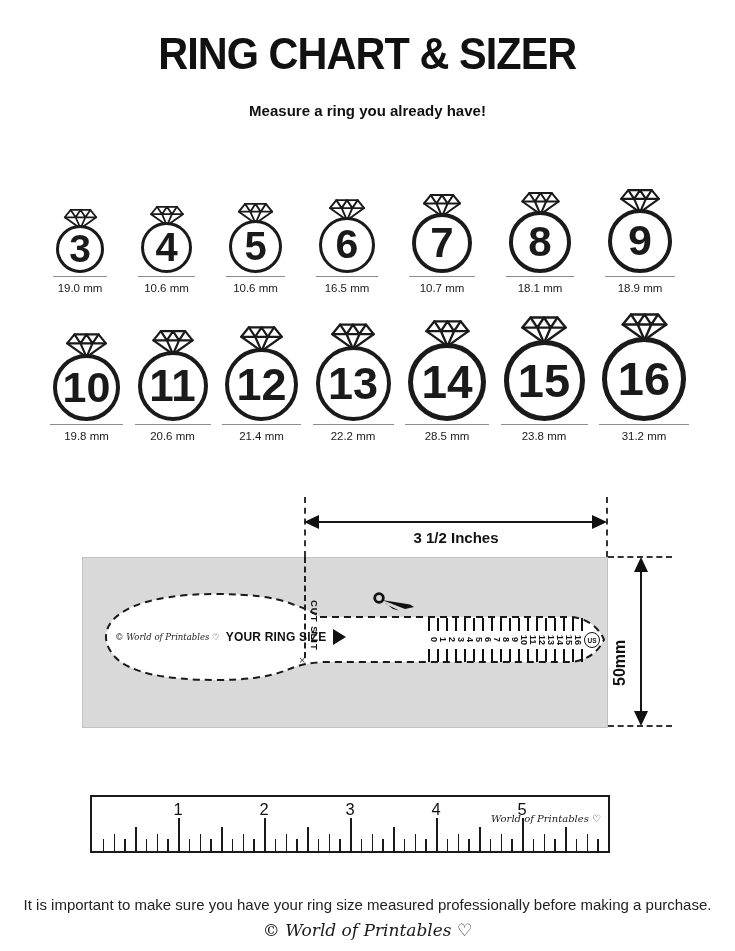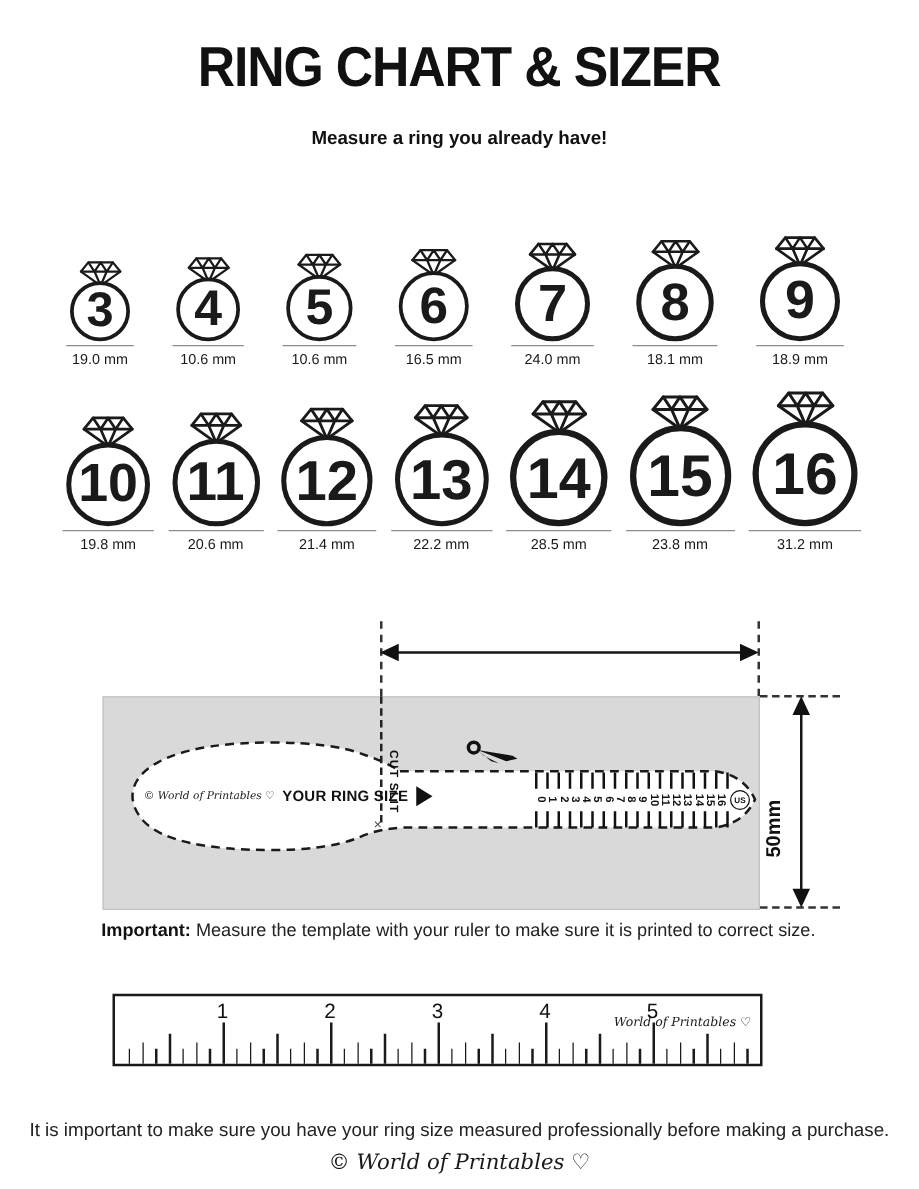--- a/index.html
+++ b/index.html
@@ -139,21 +139,21 @@
       </div>
       <div class="ring-item">
         <span class="dico"><svg width="40" height="25" viewBox="0 0 100 62" fill="none" stroke="#1a1a1a" stroke-width="5" stroke-linejoin="round" stroke-linecap="round">
             <path d="M22,5 L78,5 L95,26 L50,58 L5,26 Z"></path>
             <path d="M5,26 H95 M22,5 L36,26 L50,5 L64,26 L78,5 M36,26 L50,58 M64,26 L50,58"></path>
           </svg></span>
         <div class="ring-circle" style="width:60px;height:60px;border-width:4.0px;font-size:42px;">
           <span>7</span>
         </div>
         <div class="ring-underline" style="width:66px"></div>
-        <div class="ring-mm">24.0 mm</div>
+        <div class="ring-mm">10.7 mm</div>
       </div>
       <div class="ring-item">
         <span class="dico"><svg width="41" height="25" viewBox="0 0 100 62" fill="none" stroke="#1a1a1a" stroke-width="5" stroke-linejoin="round" stroke-linecap="round">
             <path d="M22,5 L78,5 L95,26 L50,58 L5,26 Z"></path>
             <path d="M5,26 H95 M22,5 L36,26 L50,5 L64,26 L78,5 M36,26 L50,58 M64,26 L50,58"></path>
           </svg></span>
         <div class="ring-circle" style="width:62px;height:62px;border-width:4.1px;font-size:42px;">
           <span>8</span>
         </div>
         <div class="ring-underline" style="width:68px"></div>
@@ -249,20 +249,21 @@
         <div class="ring-underline" style="width:90px"></div>
         <div class="ring-mm">31.2 mm</div>
       </div>
     </div>
 
   <div class="vdash" style="left:304px;top:497px;height:60px;"></div>
   <div class="vdash" style="left:606px;top:497px;height:60px;"></div>
   <div class="shaft-h" style="left:314px;top:521px;width:282px;"></div>
   <div class="tri tri-left" style="left:304px;top:515px;"></div>
   <div class="tri tri-right" style="left:592px;top:515px;"></div>
+  <div class="dim-inches">3 1/2 Inches</div>
 
   <div class="gray-box"></div>
 
   <svg class="sizer-svg" width="526" height="171" viewBox="0 0 526 171">
     <path d="M238,60 H490 Q513,63 522,82.5 Q513,102 490,105 H242 Q220,106 205,113 Q180,123 135,123 Q55,123 33,100 Q24,90 24,80 Q24,62 50,50 Q80,37 135,37 Q185,37 210,47 Q228,53 238,60 Z" fill="#ffffff" stroke="#1a1a1a" stroke-width="2" stroke-dasharray="7 5" stroke-linejoin="round"></path>
   </svg>
 
   <div class="cut-line"></div>
   <div class="cut-x">×</div>
   <div class="cut-slit">CUT SLIT</div>
@@ -336,23 +337,20 @@
     </div>
   <div class="us-badge">US</div>
 
   <div class="hdash" style="left:608px;top:556px;width:64px;"></div>
   <div class="hdash" style="left:608px;top:725px;width:64px;"></div>
   <div class="shaft-v" style="left:640px;top:568px;height:147px;"></div>
   <div class="tri tri-up" style="left:634px;top:557px;"></div>
   <div class="tri tri-down" style="left:634px;top:711px;"></div>
   <div class="dim-50mm">50mm</div>
 
-  <div class="important">
-    <b>Important:</b><span> Measure the template with your ruler to make sure it is printed to correct size.</span>
-  </div>
 
   <div class="ruler" id="ruler">
     <span class="r-brand script">World of Printables ♡</span>
   <div class="r-tick" style="left: 10.75px; height: 12px;"></div>
       <div class="r-tick" style="left: 21.5px; height: 17px;"></div>
       <div class="r-tick" style="left: 32.25px; height: 12px;"></div>
       <div class="r-tick" style="left: 43px; height: 24px;"></div>
       <div class="r-tick" style="left: 53.75px; height: 12px;"></div>
       <div class="r-tick" style="left: 64.5px; height: 17px;"></div>
       <div class="r-tick" style="left: 75.25px; height: 12px;"></div>

